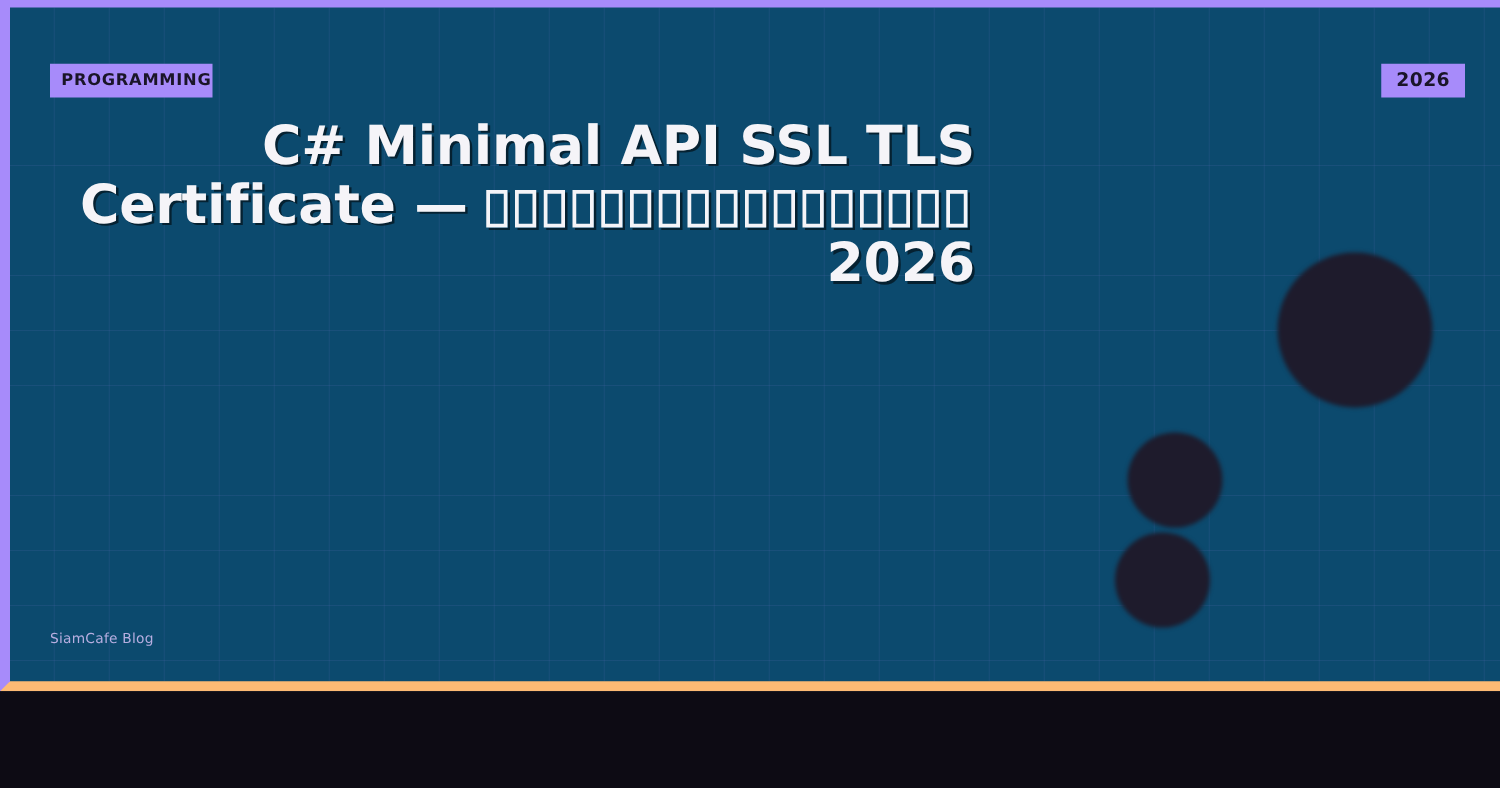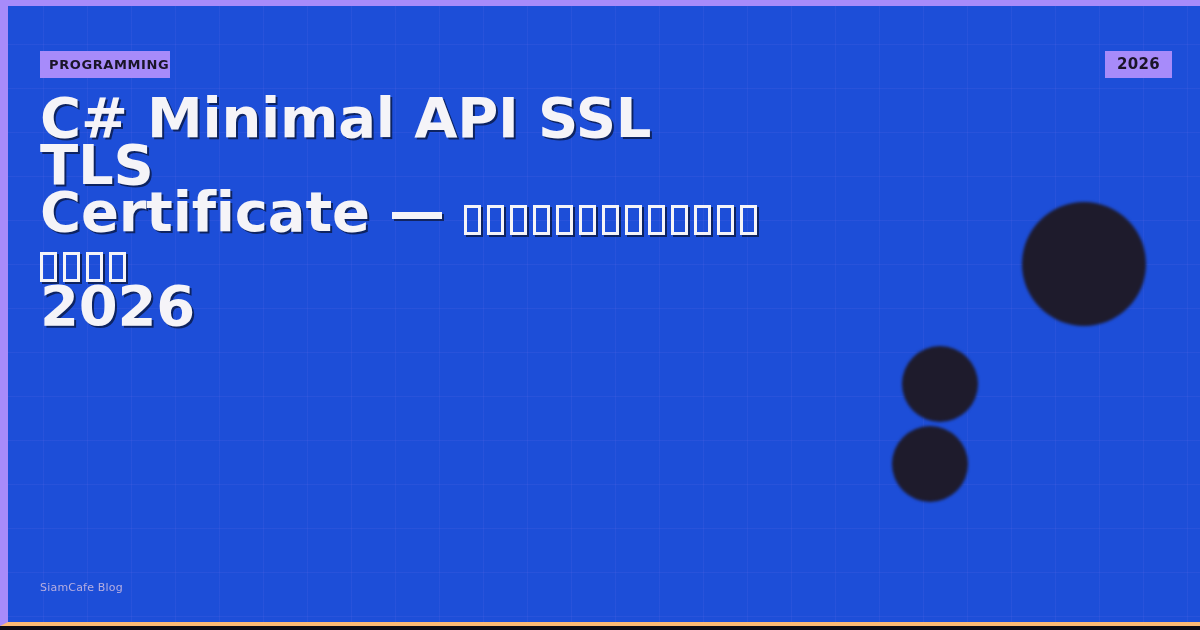--- a/index.html
+++ b/index.html
@@ -7,27 +7,27 @@
     padding: 0;
     background: #0d0b14;
   }
   body {
     font-family: "DejaVu Sans", "Liberation Sans", sans-serif;
   }
 
   #card {
     position: relative;
     width: 1200px;
-    height: 626px;
+    height: 553px;
     box-sizing: border-box;
     overflow: hidden;
-    background-color: #1d4ed8;
+    background-color: #0c4a6e;
     border-left: 8px solid #a78bfa;
     border-top: 6px solid #a78bfa;
-    border-bottom: 4px solid #fdba74;
+    border-bottom: 8px solid #fdba74;
   }
 
   
   #grid {
     position: absolute;
     inset: 0;
     background-image:
       linear-gradient(to right, rgba(167,139,250,0.085) 1px, transparent 1px),
       linear-gradient(to bottom, rgba(167,139,250,0.085) 1px, transparent 1px);
     background-size: 44px 44px;
@@ -81,25 +81,26 @@
   }
 
   
   #title {
     position: absolute;
     left: 32px;
     top: 88px;
     width: 740px;
     margin: 0;
     color: #f5f4f8;
-    font-size: 56px;
+    font-size: 43px;
     font-weight: bold;
     line-height: 47px;
     letter-spacing: -0.2px;
     text-shadow: 2px 2px 0 rgba(0,0,0,0.55);
+    text-align: right;
   }
   .tofu {
     font-family: "DejaVu Sans", "Liberation Sans", sans-serif;
   }
   .tofu-box {
     display: inline-block;
     width: 17px;
     height: 30px;
     margin-right: 6px;
     vertical-align: -4px;

